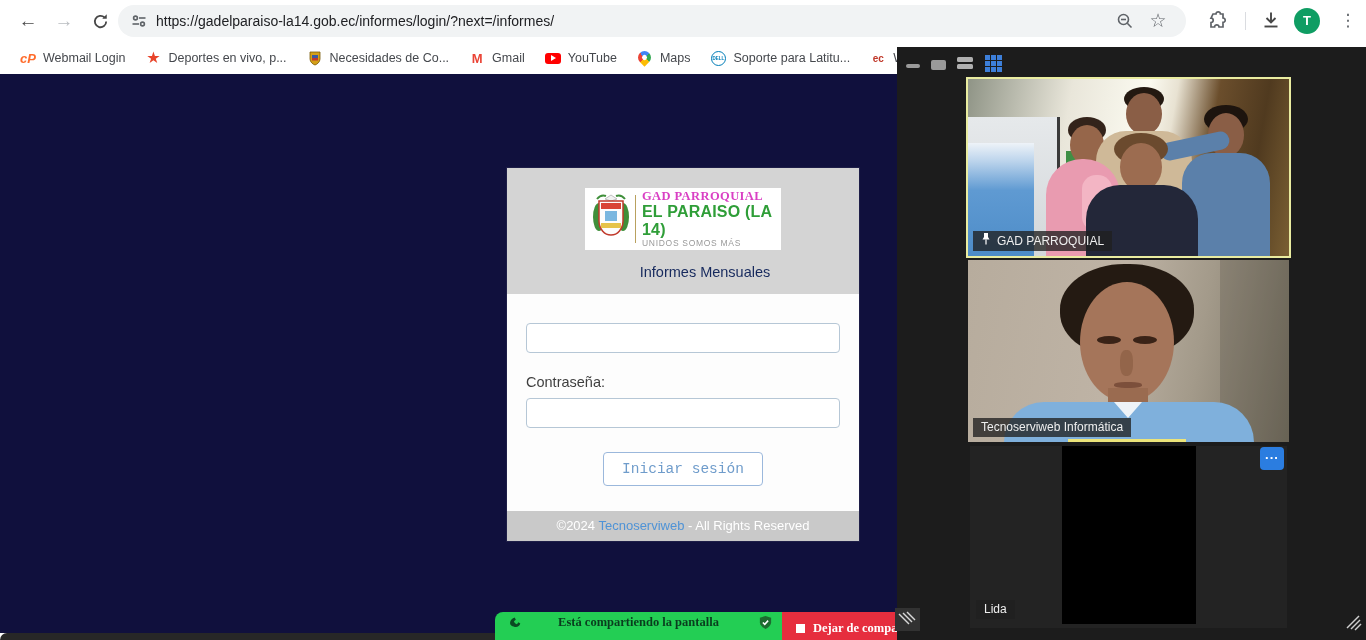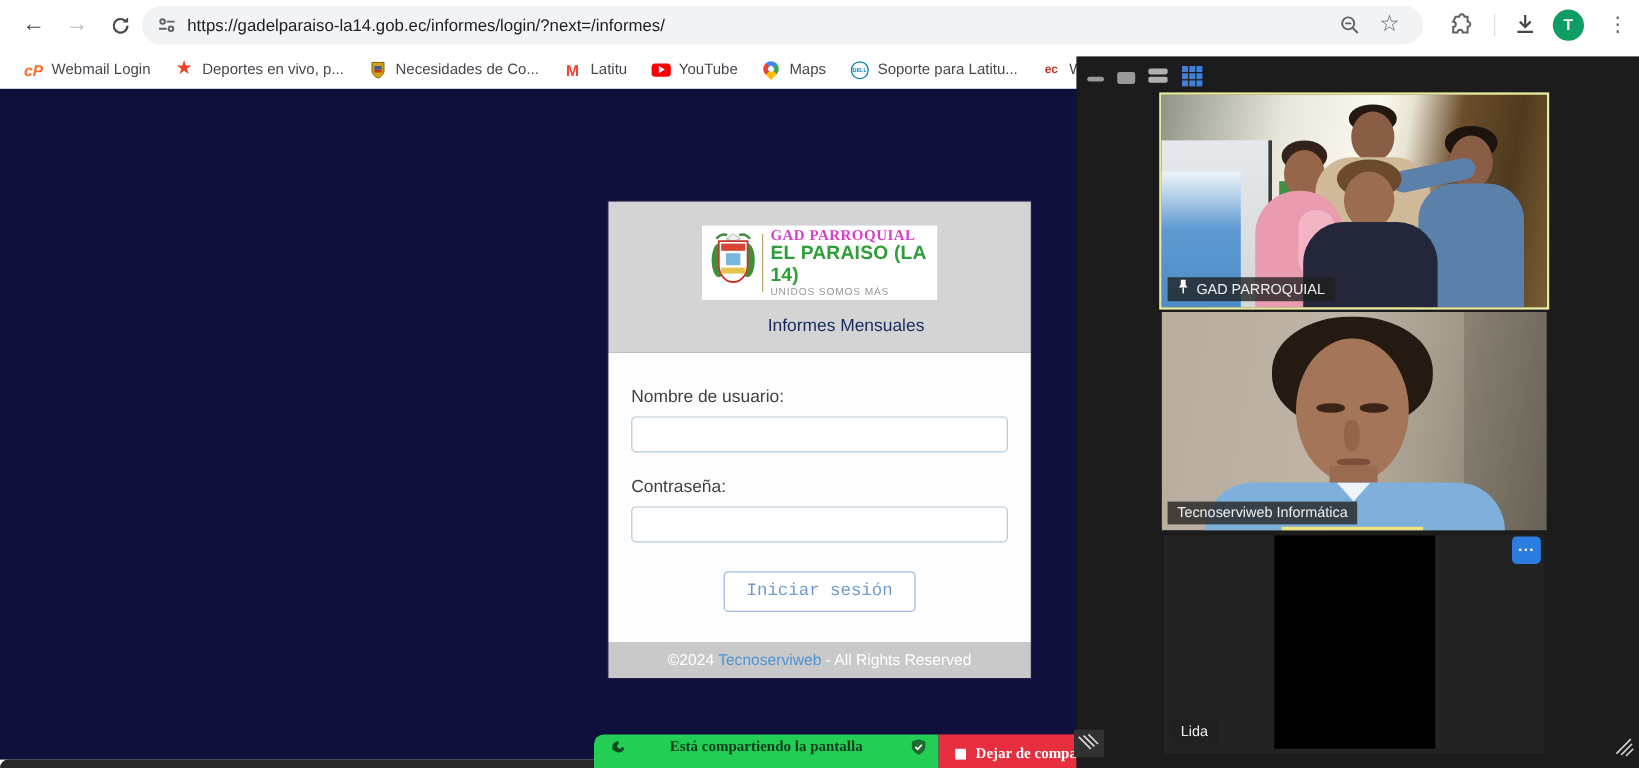--- a/index.html
+++ b/index.html
@@ -205,21 +205,21 @@
         <svg width="14" height="15" viewBox="0 0 14 15">
             <path d="M2 1h10v7c0 3-3 5.5-5 6C5 13.5 2 11 2 8z" fill="#d4a017" stroke="#7a5a0a" stroke-width="0.8"></path>
             <rect x="4" y="4" width="6" height="3" fill="#3b5aa0"></rect>
             <rect x="4" y="7" width="6" height="2.5" fill="#c0392b"></rect>
           </svg>
       </span>
       <span>Necesidades de Co...</span>
     </div>
     <div class="bm">
       <span class="bm-ic gm-m">M</span>
-      <span>Latitu</span>
+      <span>Gmail</span>
     </div>
     <div class="bm">
       <span class="bm-ic">
           <span class="yt-ic"></span>
         </span>
       <span>YouTube</span>
     </div>
     <div class="bm">
       <span class="bm-ic">
           <span class="maps-pin"></span>
@@ -259,21 +259,20 @@
         <span class="logo-divider"></span>
         <span class="logo-text">
           <span class="lt1">GAD PARROQUIAL</span>
           <span class="lt2">EL PARAISO (LA 14)</span>
           <span class="lt3">UNIDOS SOMOS MÁS</span>
         </span>
       </div>
       <div class="card-heading">Informes Mensuales</div>
     </div>
     <div class="card-body">
-      <label class="field-label">Nombre de usuario:</label>
       <input class="field-input" type="text" style="">
       <label class="field-label">Contraseña:</label>
       <input class="field-input" type="password" style="">
       <button class="submit">Iniciar sesión</button>
     </div>
     <div class="card-footer"><span>©2024 </span><span class="footer-link">Tecnoserviweb</span><span> - All Rights Reserved</span></div>
   </div>
 
   <div class="share-bar">
     <div class="share-green">

